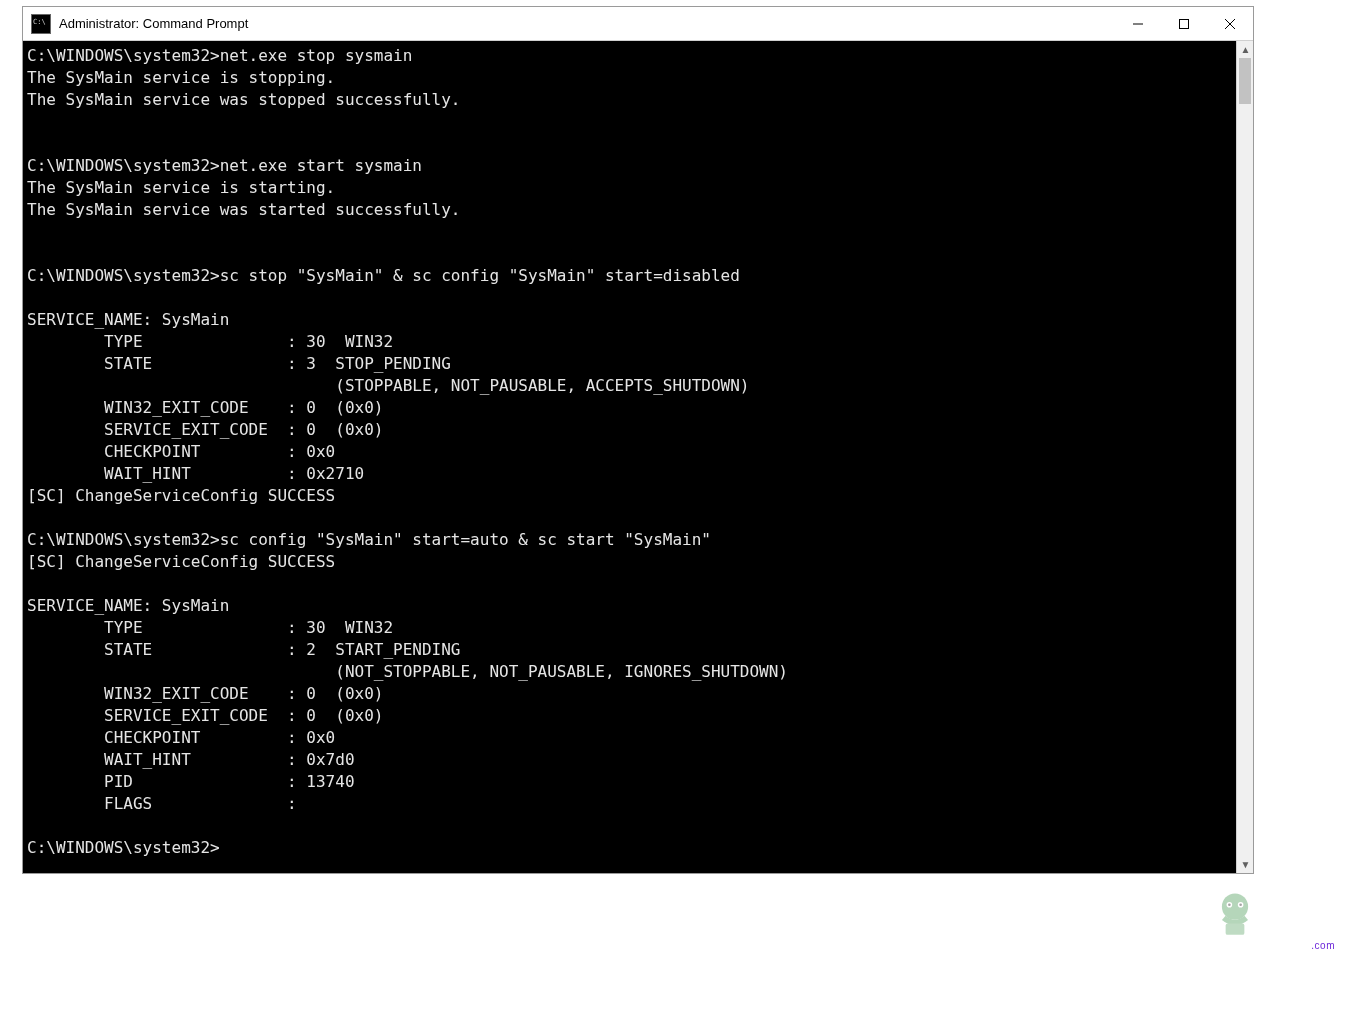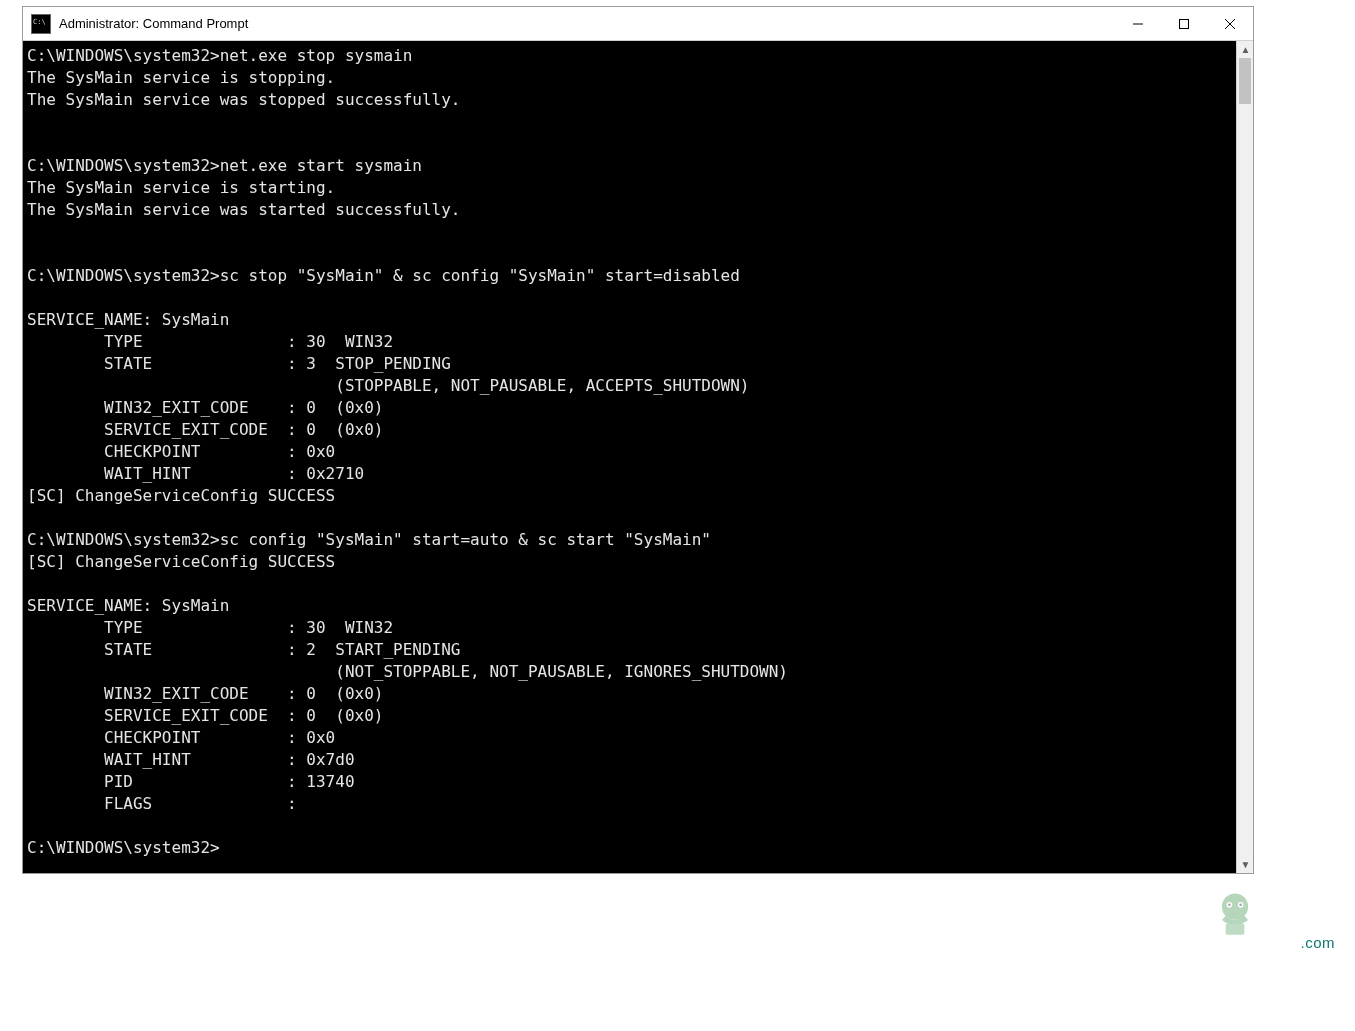--- a/index.html
+++ b/index.html
@@ -118,22 +118,22 @@
     right: 90px;
     bottom: 85px;
     width: 60px;
     height: 60px;
     opacity: 0.35;
   }
   .watermark-text {
     position: absolute;
     right: 20px;
     bottom: 80px;
-    font-size: 15px;
-    color: #0f766e;
+    font-size: 10px;
+    color: #6d28d9;
     letter-spacing: 0.5px;
   }
 </style>
 </head>
 <body>
 
 <div class="window-frame">
 
   <div class="titlebar">
     <div class="app-icon"></div>

